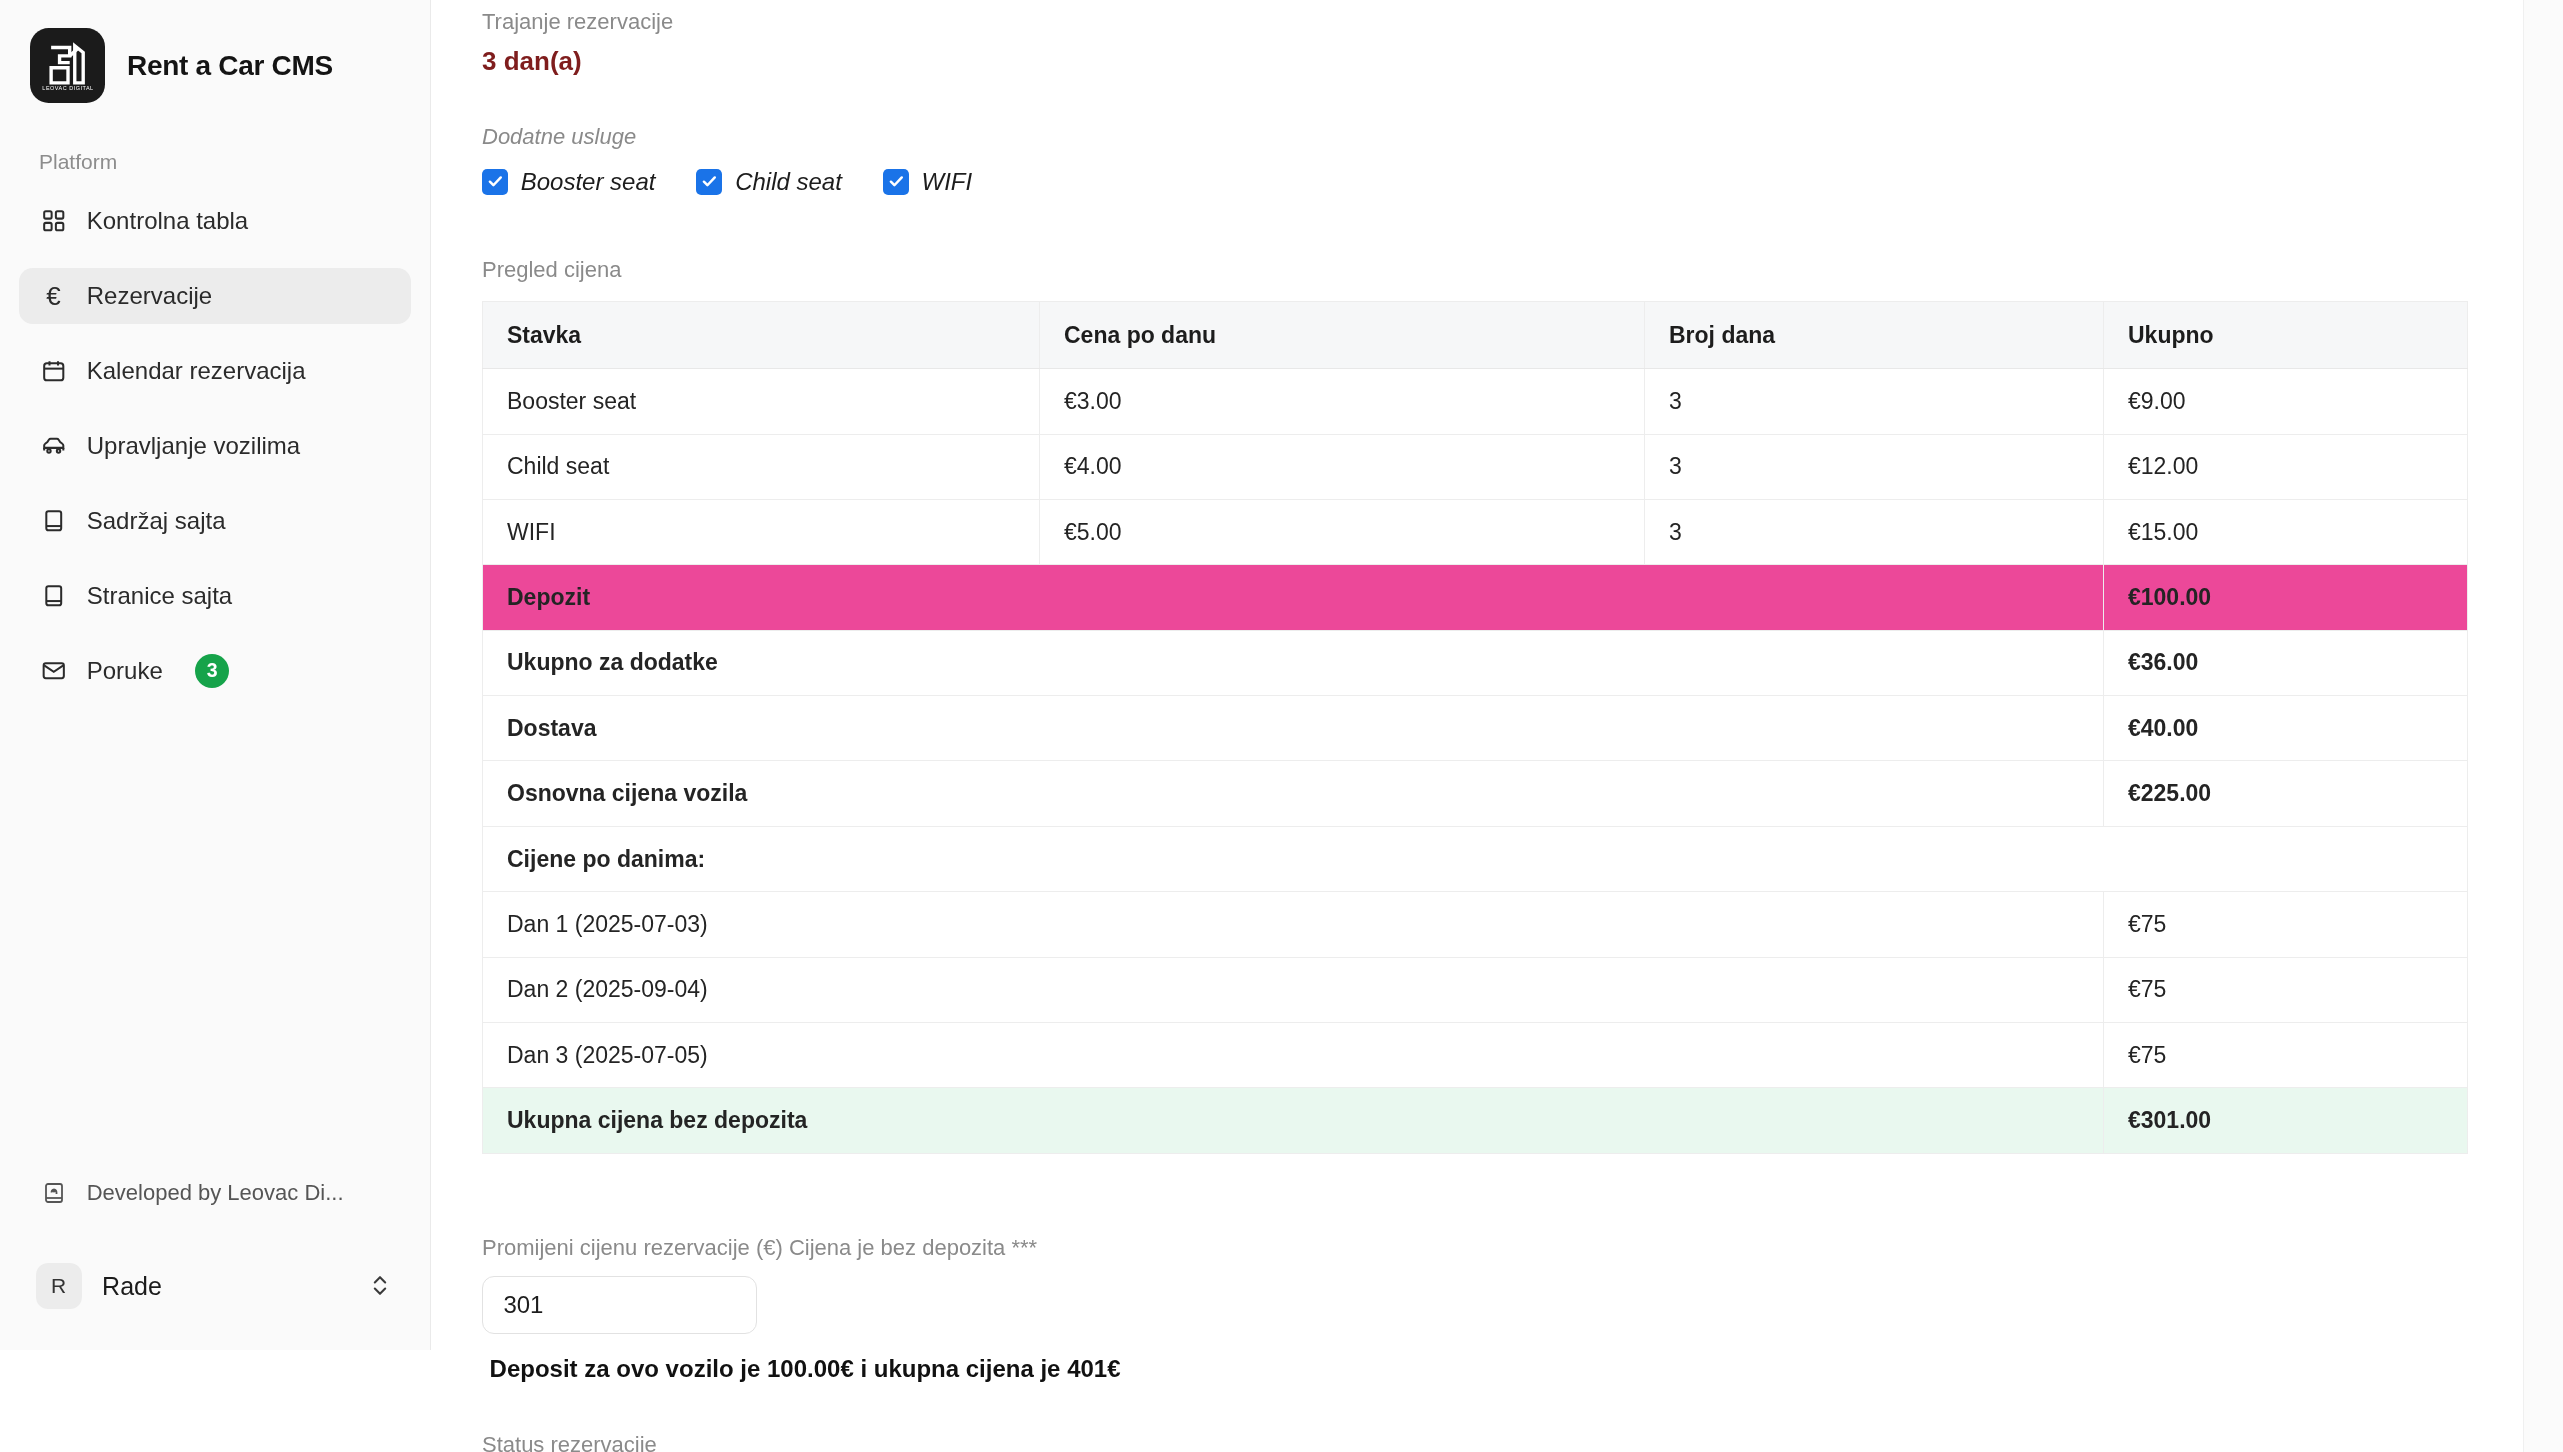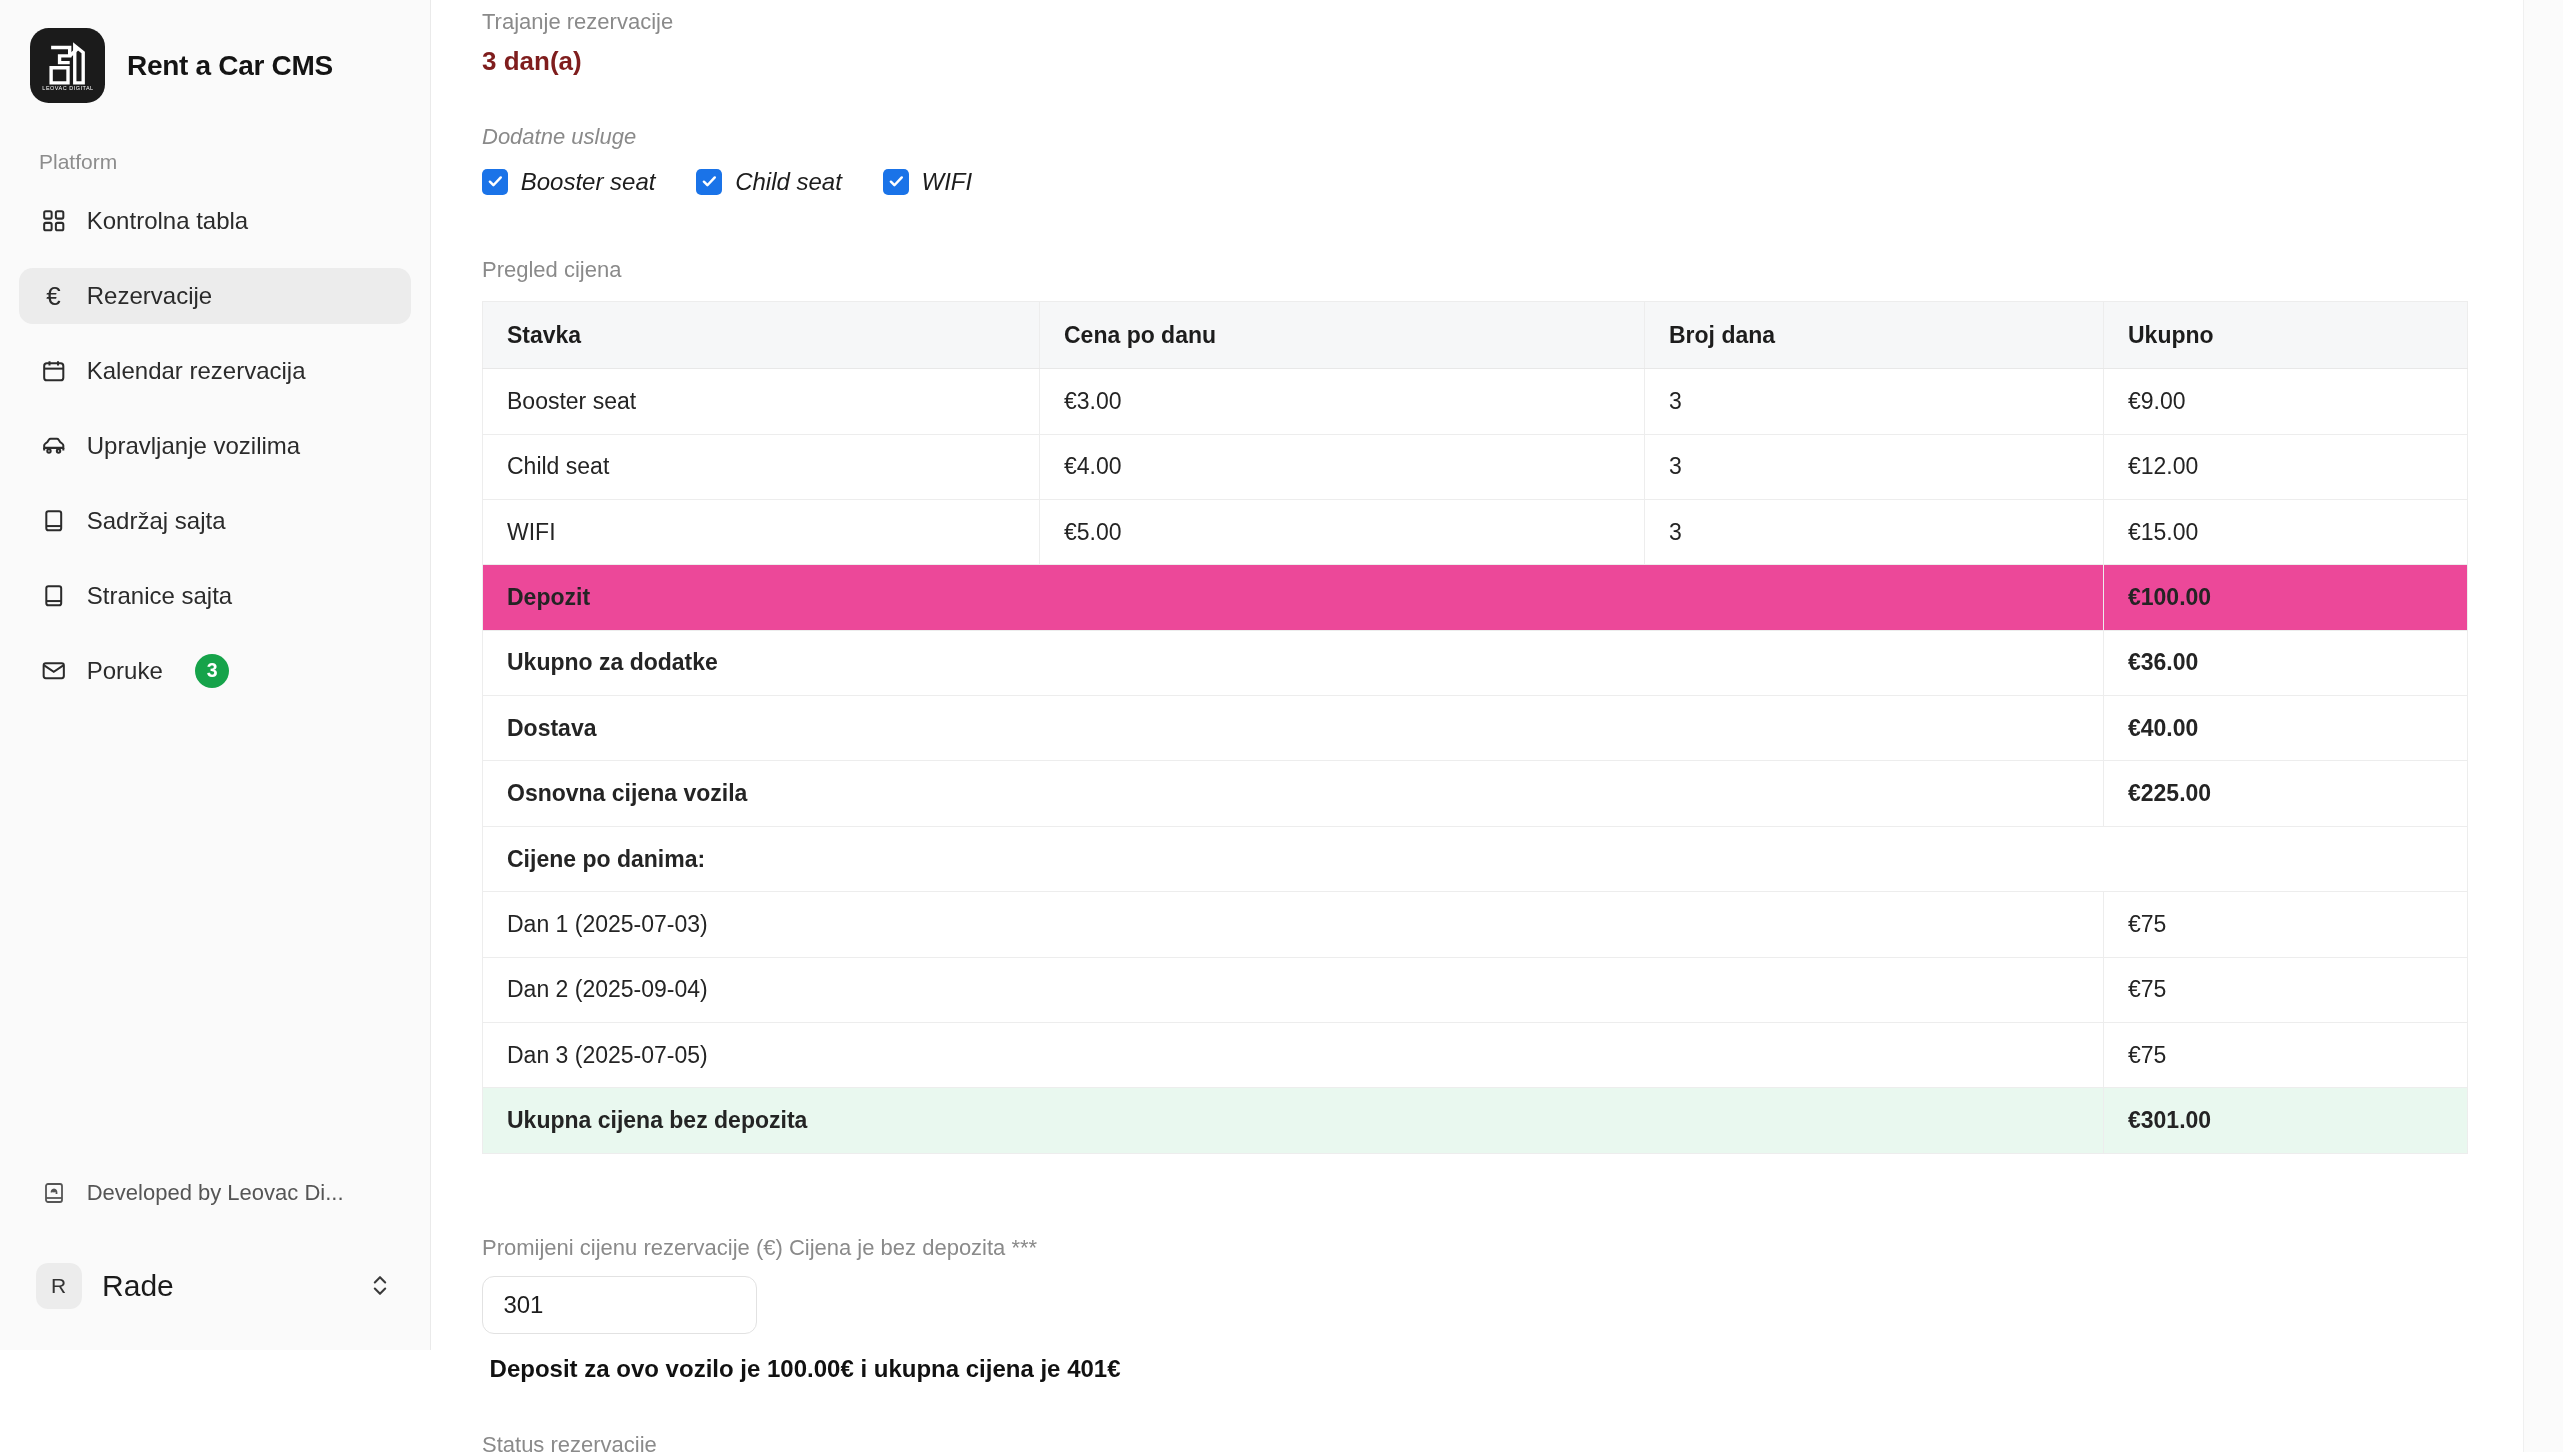--- a/index.html
+++ b/index.html
@@ -58,21 +58,21 @@
   .user-row {
     display: flex; align-items: center; gap: 20.4px;
     margin: 34px 18.7px 31px 18.7px; padding: 10.2px 17px; height: 66px;
     border-radius: 13.6px; cursor: pointer;
   }
   .avatar {
     width: 46px; height: 46px; flex: 0 0 46px; border-radius: 12px;
     background: #ececec; color: #333333; font-size: 21px;
     display: flex; align-items: center; justify-content: center;
   }
-  .user-name { font-size: 30px; color: #1b1b1b; flex: 1 1 auto; }
+  .user-name { font-size: 25px; color: #1b1b1b; flex: 1 1 auto; }
   .chev { width: 25.5px; height: 31px; flex: 0 0 25.5px; }
 
   
   .main {
     flex: 1 1 auto; height: 1452px; background: #ffffff;
     position: relative; overflow: hidden;
     border-right: 0.8px solid #ededed;
   }
   .main-inner { padding: 0 51px 0 51px; }
 

